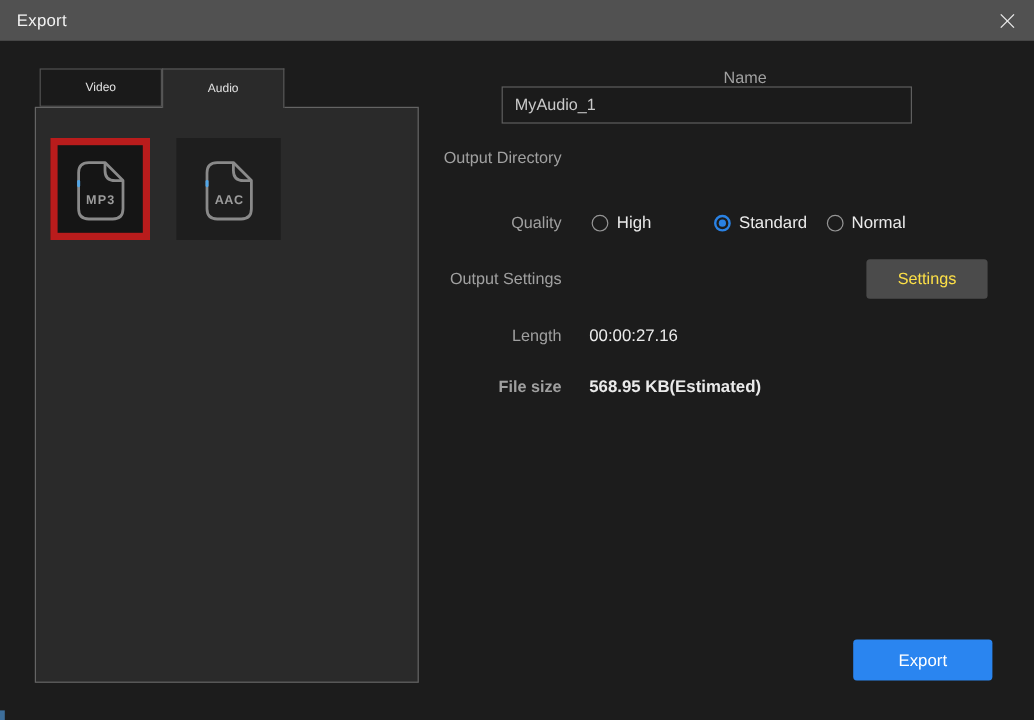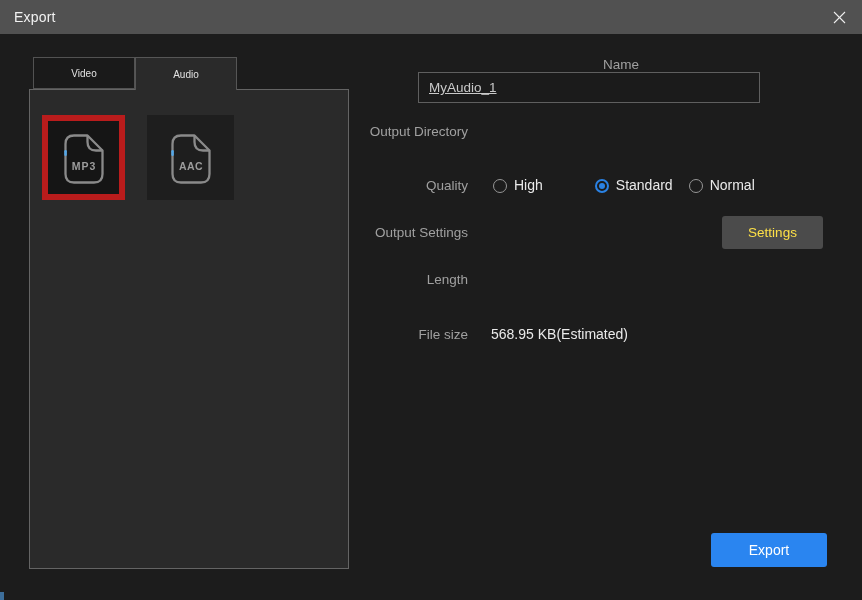--- a/index.html
+++ b/index.html
@@ -69,28 +69,27 @@
     width:115px; text-align:right; color:#a0a0a0; font-size:13.5px;
     flex:none; margin-right:15px;
   }
   .row-field { flex:1; display:flex; align-items:center; min-width:0; }
 
   .row-name   { top:57px;  height:31px;flex-direction:column; }
   .row-dir    { top:115px; height:33px; }
   .row-qual   { top:171px; height:28px; }
   .row-set    { top:216px; height:33px; }
   .row-len    { top:265px; height:28px; }
-  .row-size   { top:320px; height:28px; }
+  .row-size   { top:308px; height:28px;font-weight:bold; }
 
   .text-input {
     width:342px; height:31px; background:#1b1b1b;
     border:1px solid #5f5f5f; color:#c9c9c9; font-size:13.5px;
     padding:0 10px; outline:none;
     font-family:"Liberation Sans", sans-serif;
-    text-decoration:underline;
   }
   .dir-field {
     width:342px; height:33px; background:#212121;
     border:1px solid #5a5a5a; display:flex; align-items:center;
     padding:0 8px 0 10px;
   }
   .dir-text {
     flex:1; color:#c9c9c9; font-size:13.5px; white-space:nowrap;
     overflow:hidden;
   }
@@ -215,20 +214,23 @@
 
     <div class="row row-set">
       <span class="row-label">Output Settings</span>
       <div class="row-field">
         <button class="settings-btn">Settings</button>
       </div>
     </div>
 
     <div class="row row-len">
       <span class="row-label">Length</span>
+      <div class="row-field">
+        <span class="value-text">00:00:27.16</span>
+      </div>
     </div>
 
     <div class="row row-size">
       <span class="row-label">File size</span>
       <div class="row-field">
         <span class="value-text">568.95 KB(Estimated)</span>
       </div>
     </div>
 
   </div>

